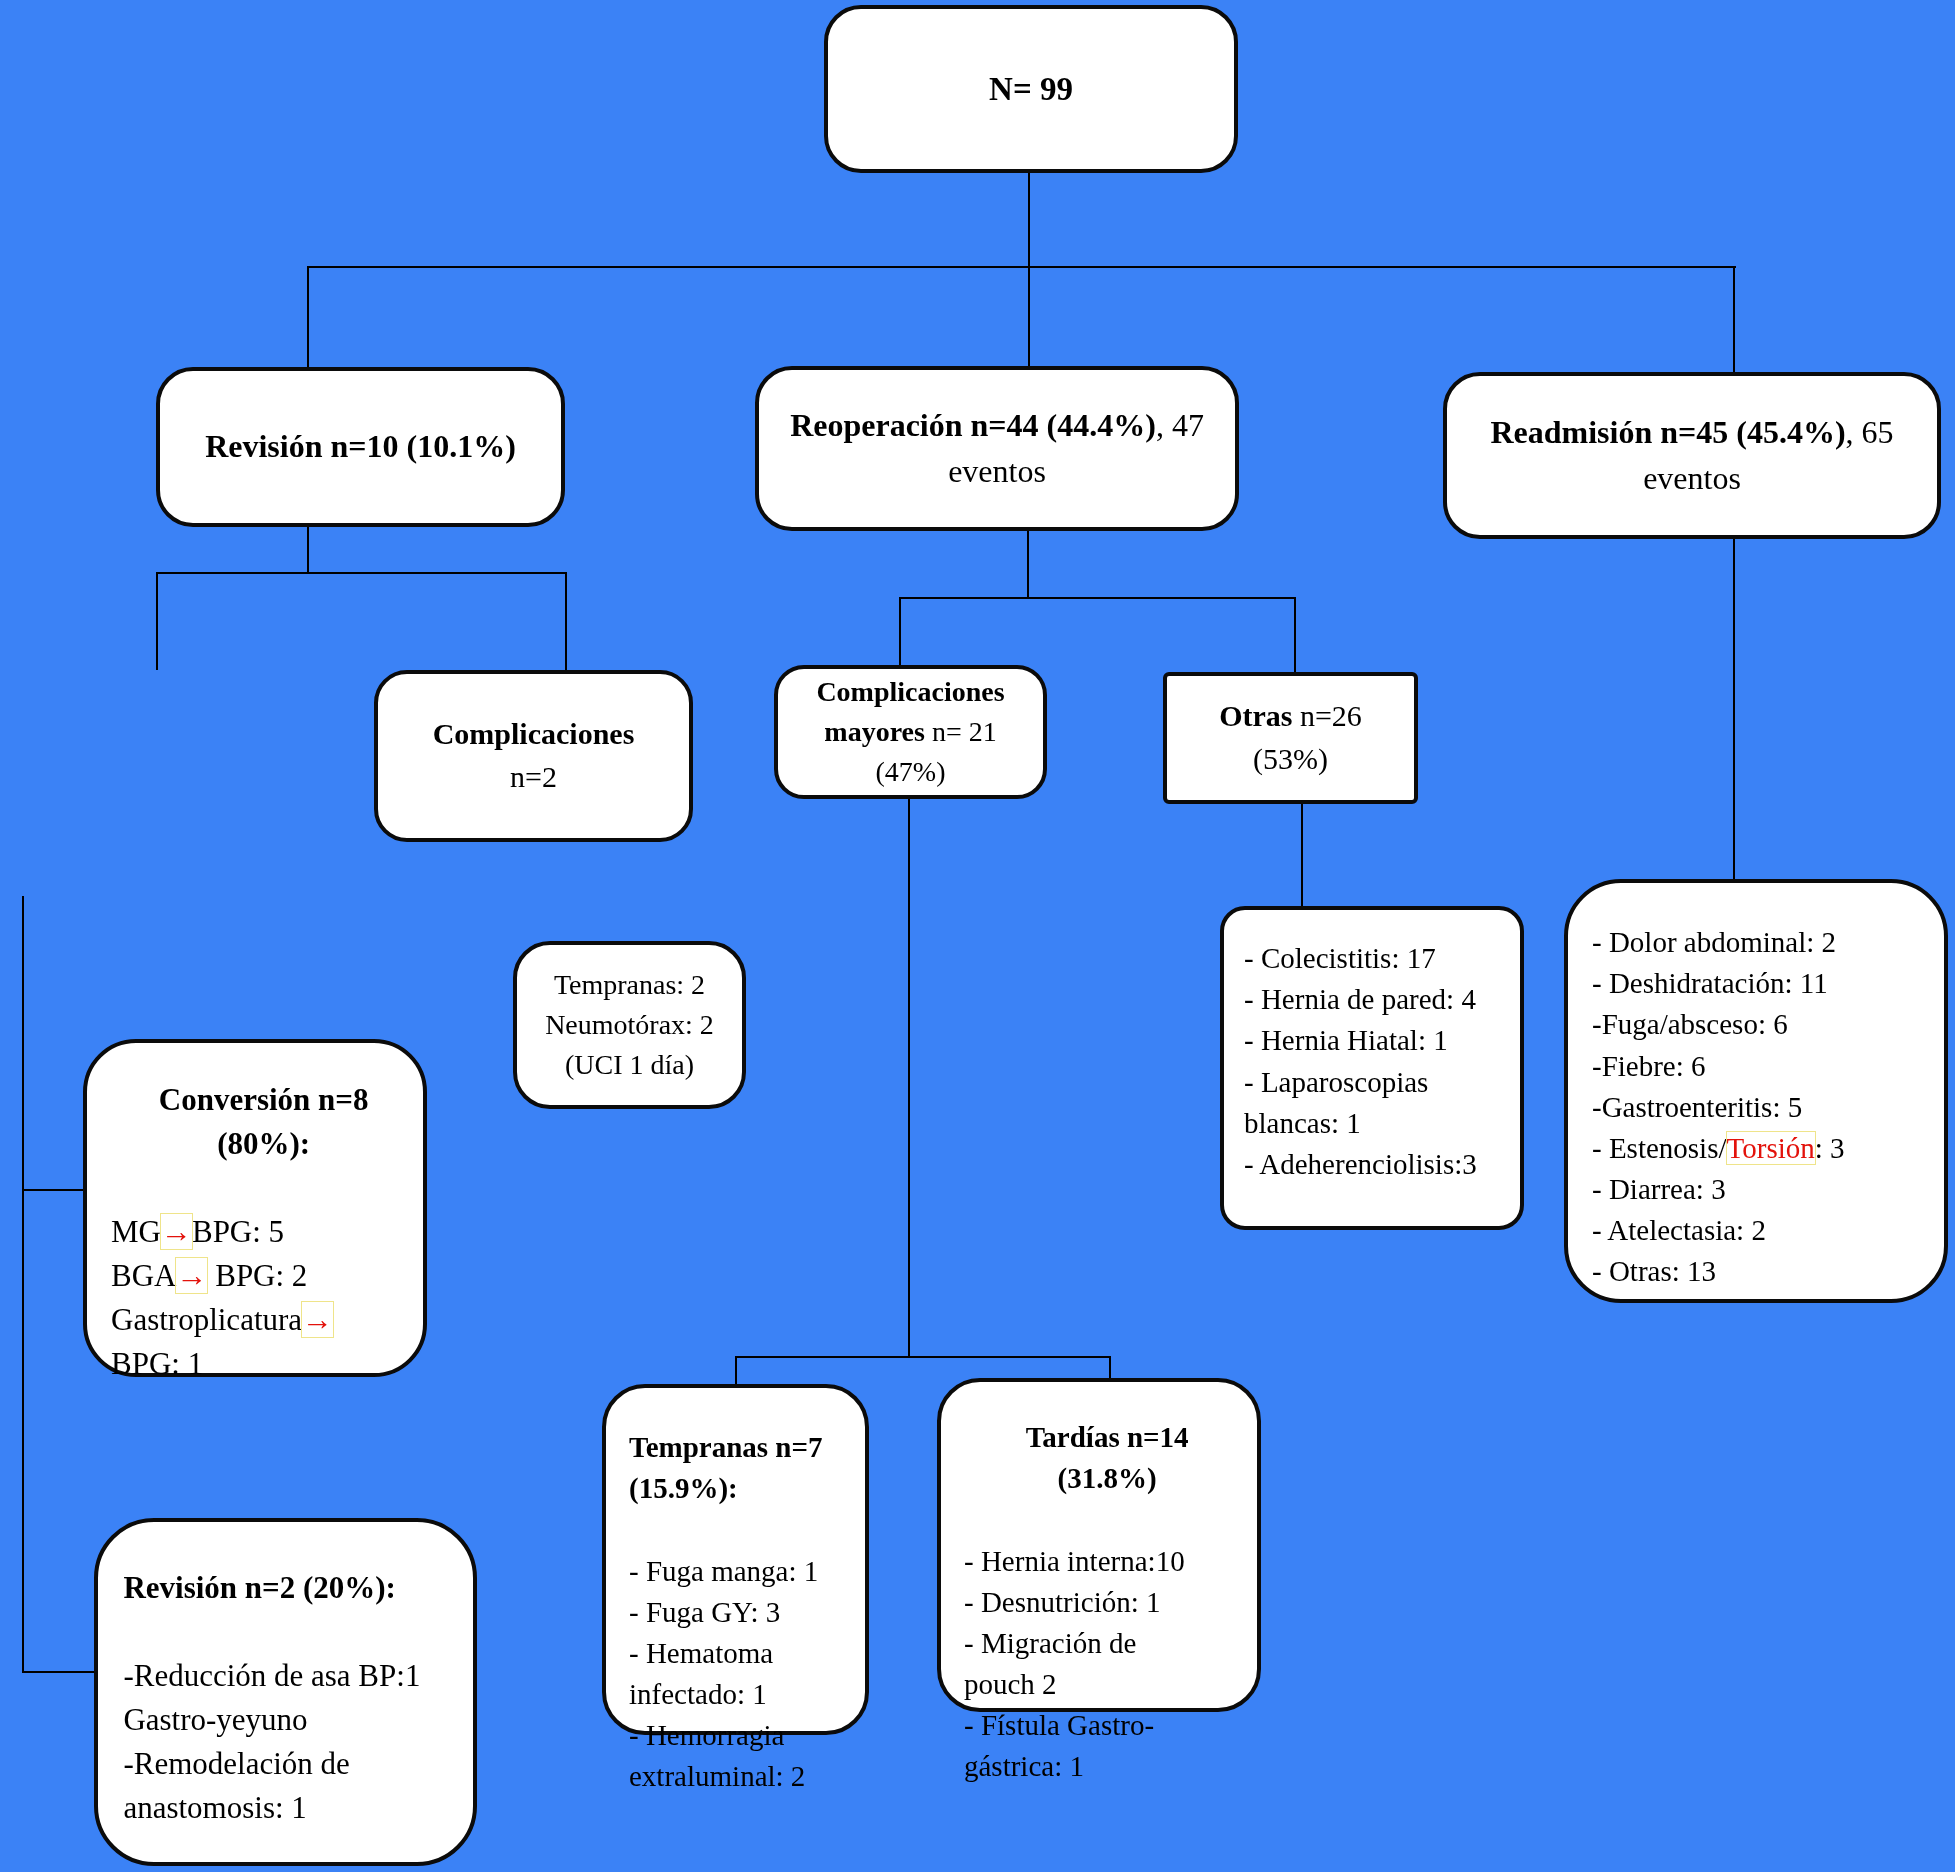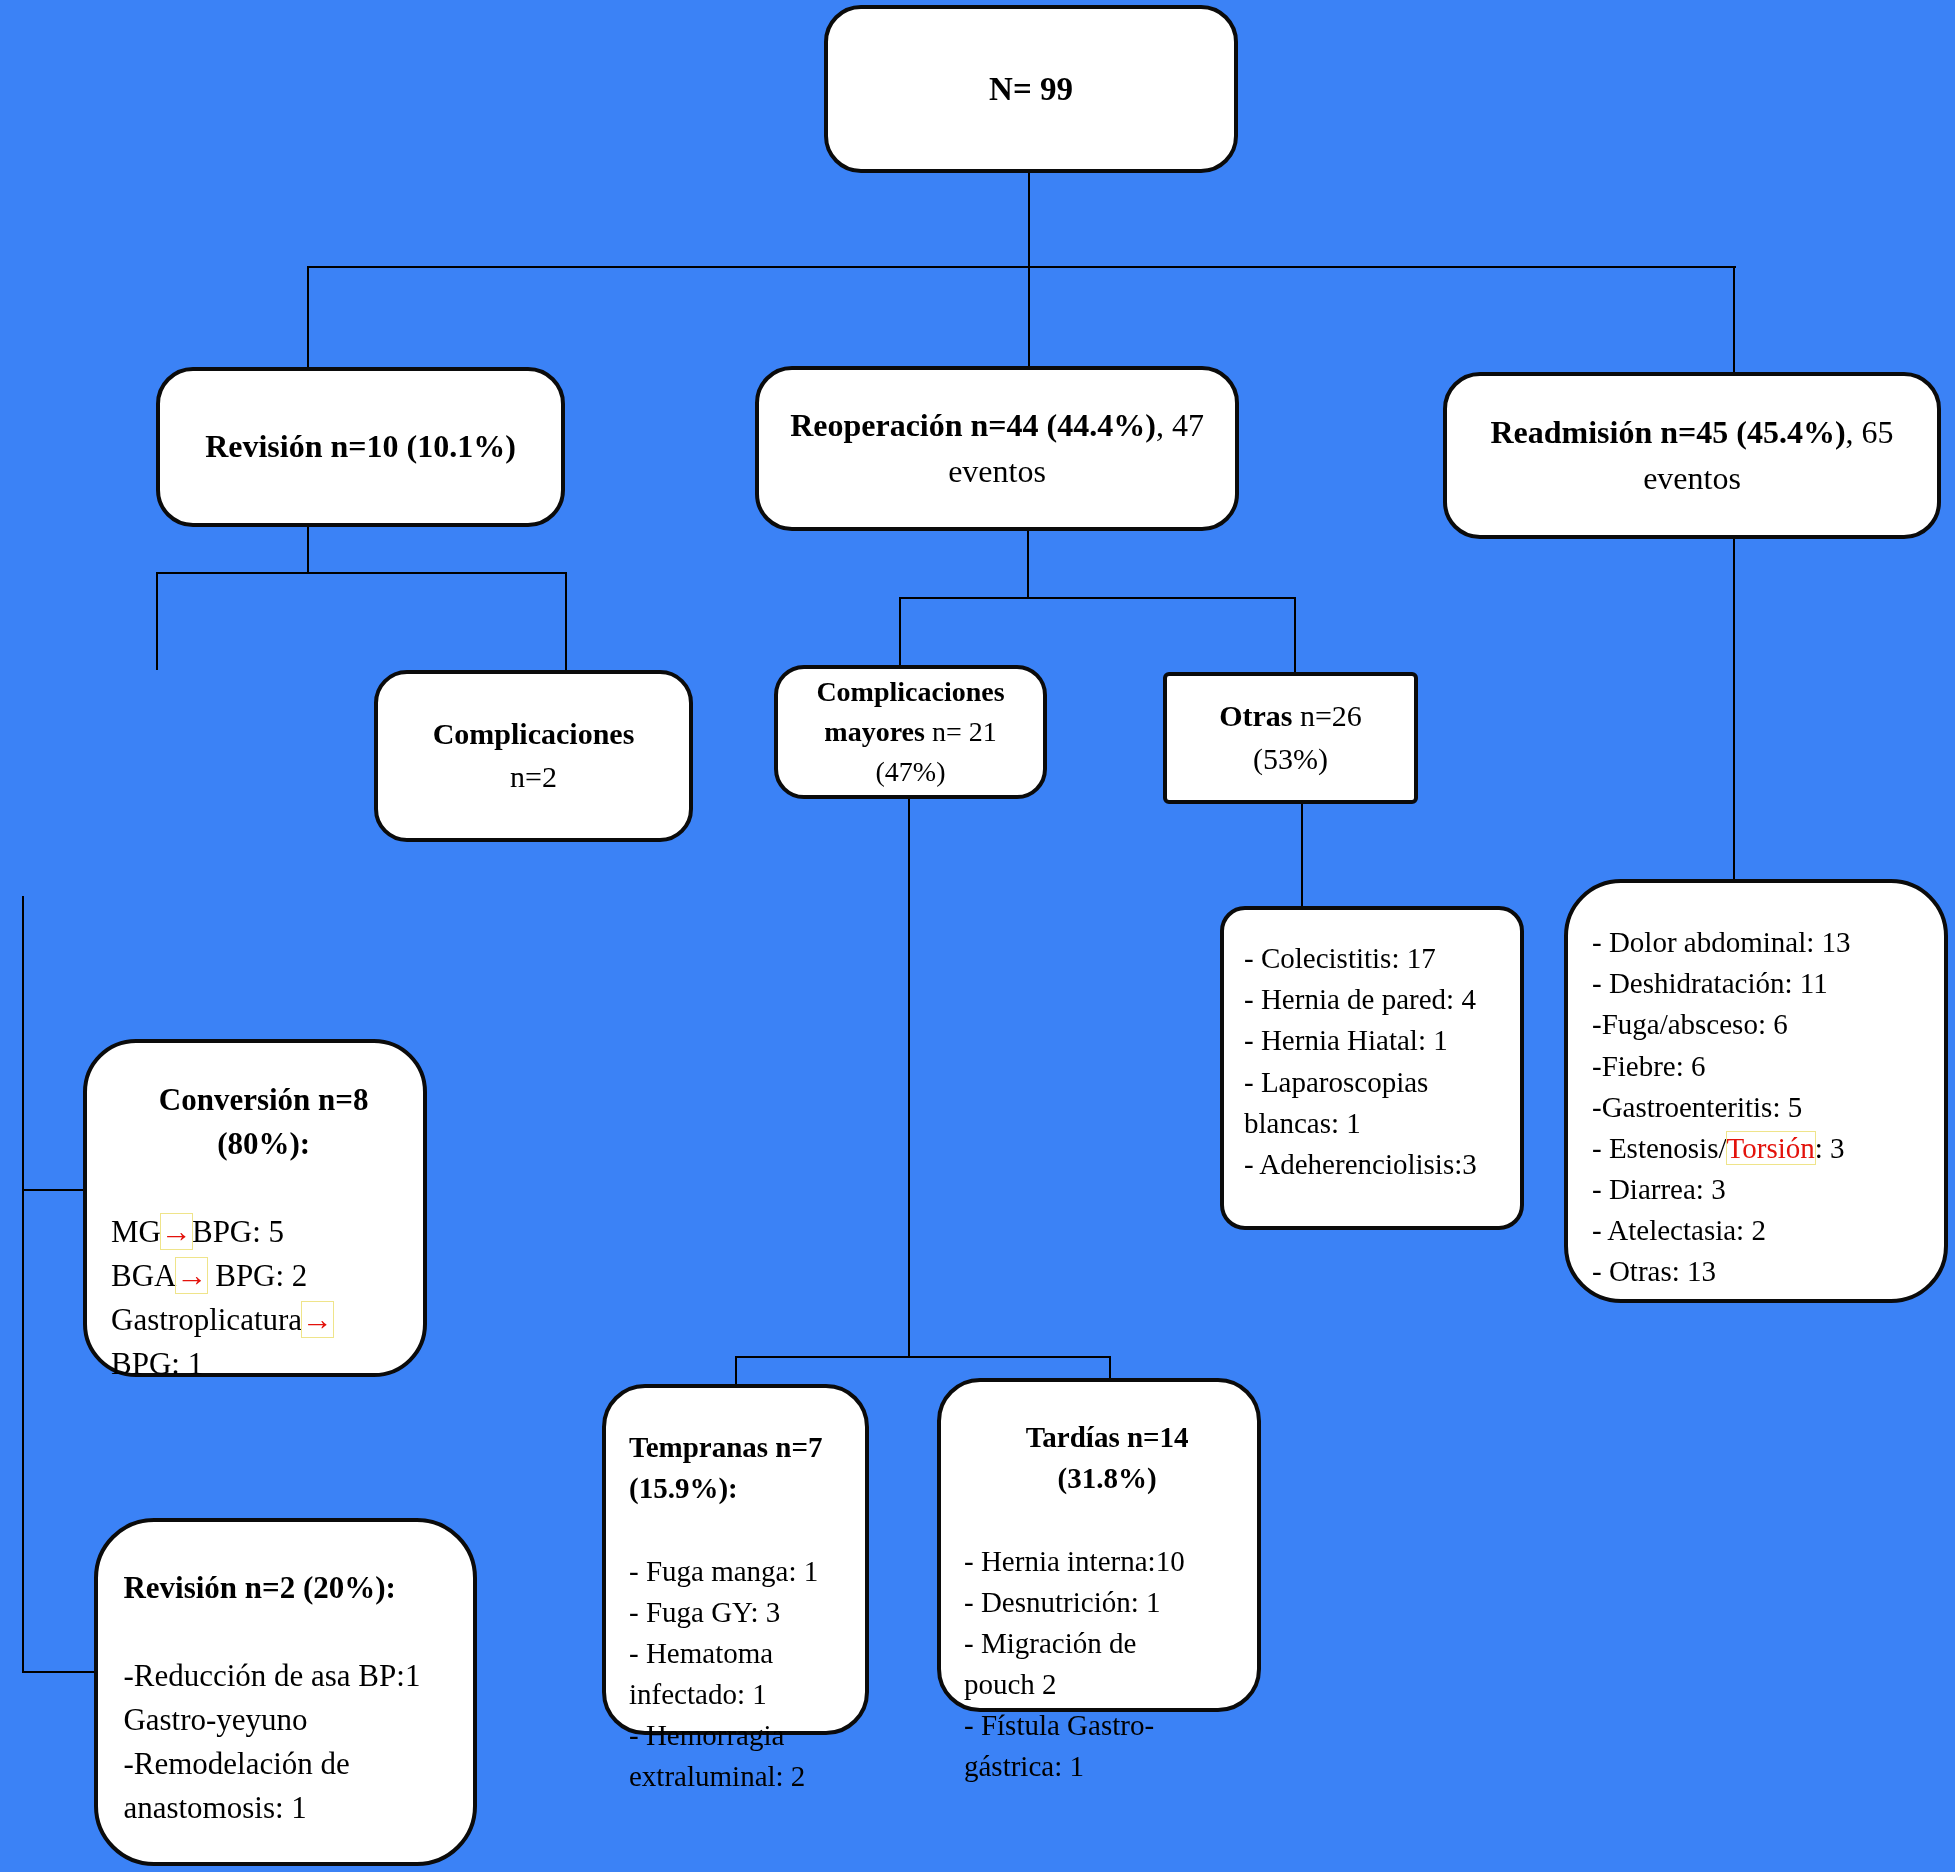--- a/index.html
+++ b/index.html
@@ -89,32 +89,37 @@
       <div class="ln"><span class="b">Complicaciones</span></div>
       <div class="ln"><span class="b">mayores</span><span> n= 21</span></div>
       <div class="ln"><span>(47%)</span></div>
     </div>
 
   <div class="box vcenter" style="left:1163px;top:672px;width:255px;height:132px;border-radius:6px;font-size:30px;text-align:center;border-width:4px;">
       <div class="ln"><span class="b">Otras</span><span> n=26</span></div>
       <div class="ln"><span>(53%)</span></div>
     </div>
 
+  <div class="box vcenter" style="left:513px;top:941px;width:233px;height:168px;border-radius:37px;font-size:28px;text-align:center;border-width:4px;">
+      <div class="ln"><span>Tempranas: 2</span></div>
+      <div class="ln"><span>Neumotórax: 2</span></div>
+      <div class="ln"><span>(UCI 1 día)</span></div>
+    </div>
 
   <div class="box" style="left:1220px;top:906px;width:304px;height:324px;border-radius:25px;font-size:29px;padding:28px 6.7px 6.7px 20px;border-width:4px;">
       <div class="ln"><span>- Colecistitis: 17</span></div>
       <div class="ln"><span>- Hernia de pared: 4</span></div>
       <div class="ln"><span>- Hernia Hiatal: 1</span></div>
       <div class="ln"><span>- Laparoscopias</span></div>
       <div class="ln"><span>blancas: 1</span></div>
       <div class="ln"><span>- Adeherenciolisis:3</span></div>
     </div>
 
   <div class="box" style="left:1564px;top:879px;width:384px;height:424px;border-radius:57px;font-size:29px;padding:39px 6.7px 6.7px 24px;border-width:4.7px;">
-      <div class="ln"><span>- Dolor abdominal: 13</span></div>
+      <div class="ln"><span>- Dolor abdominal: 2</span></div>
       <div class="ln"><span>- Deshidratación: 11</span></div>
       <div class="ln"><span> -Fuga/absceso:  6</span></div>
       <div class="ln"><span> -Fiebre: 6</span></div>
       <div class="ln"><span> -Gastroenteritis: 5</span></div>
       <div class="ln"><span>- Estenosis/</span><span class="r y">Torsión</span><span>: 3</span></div>
       <div class="ln"><span>- Diarrea: 3</span></div>
       <div class="ln"><span>- Atelectasia: 2</span></div>
       <div class="ln"><span>- Otras: 13</span></div>
     </div>
 

